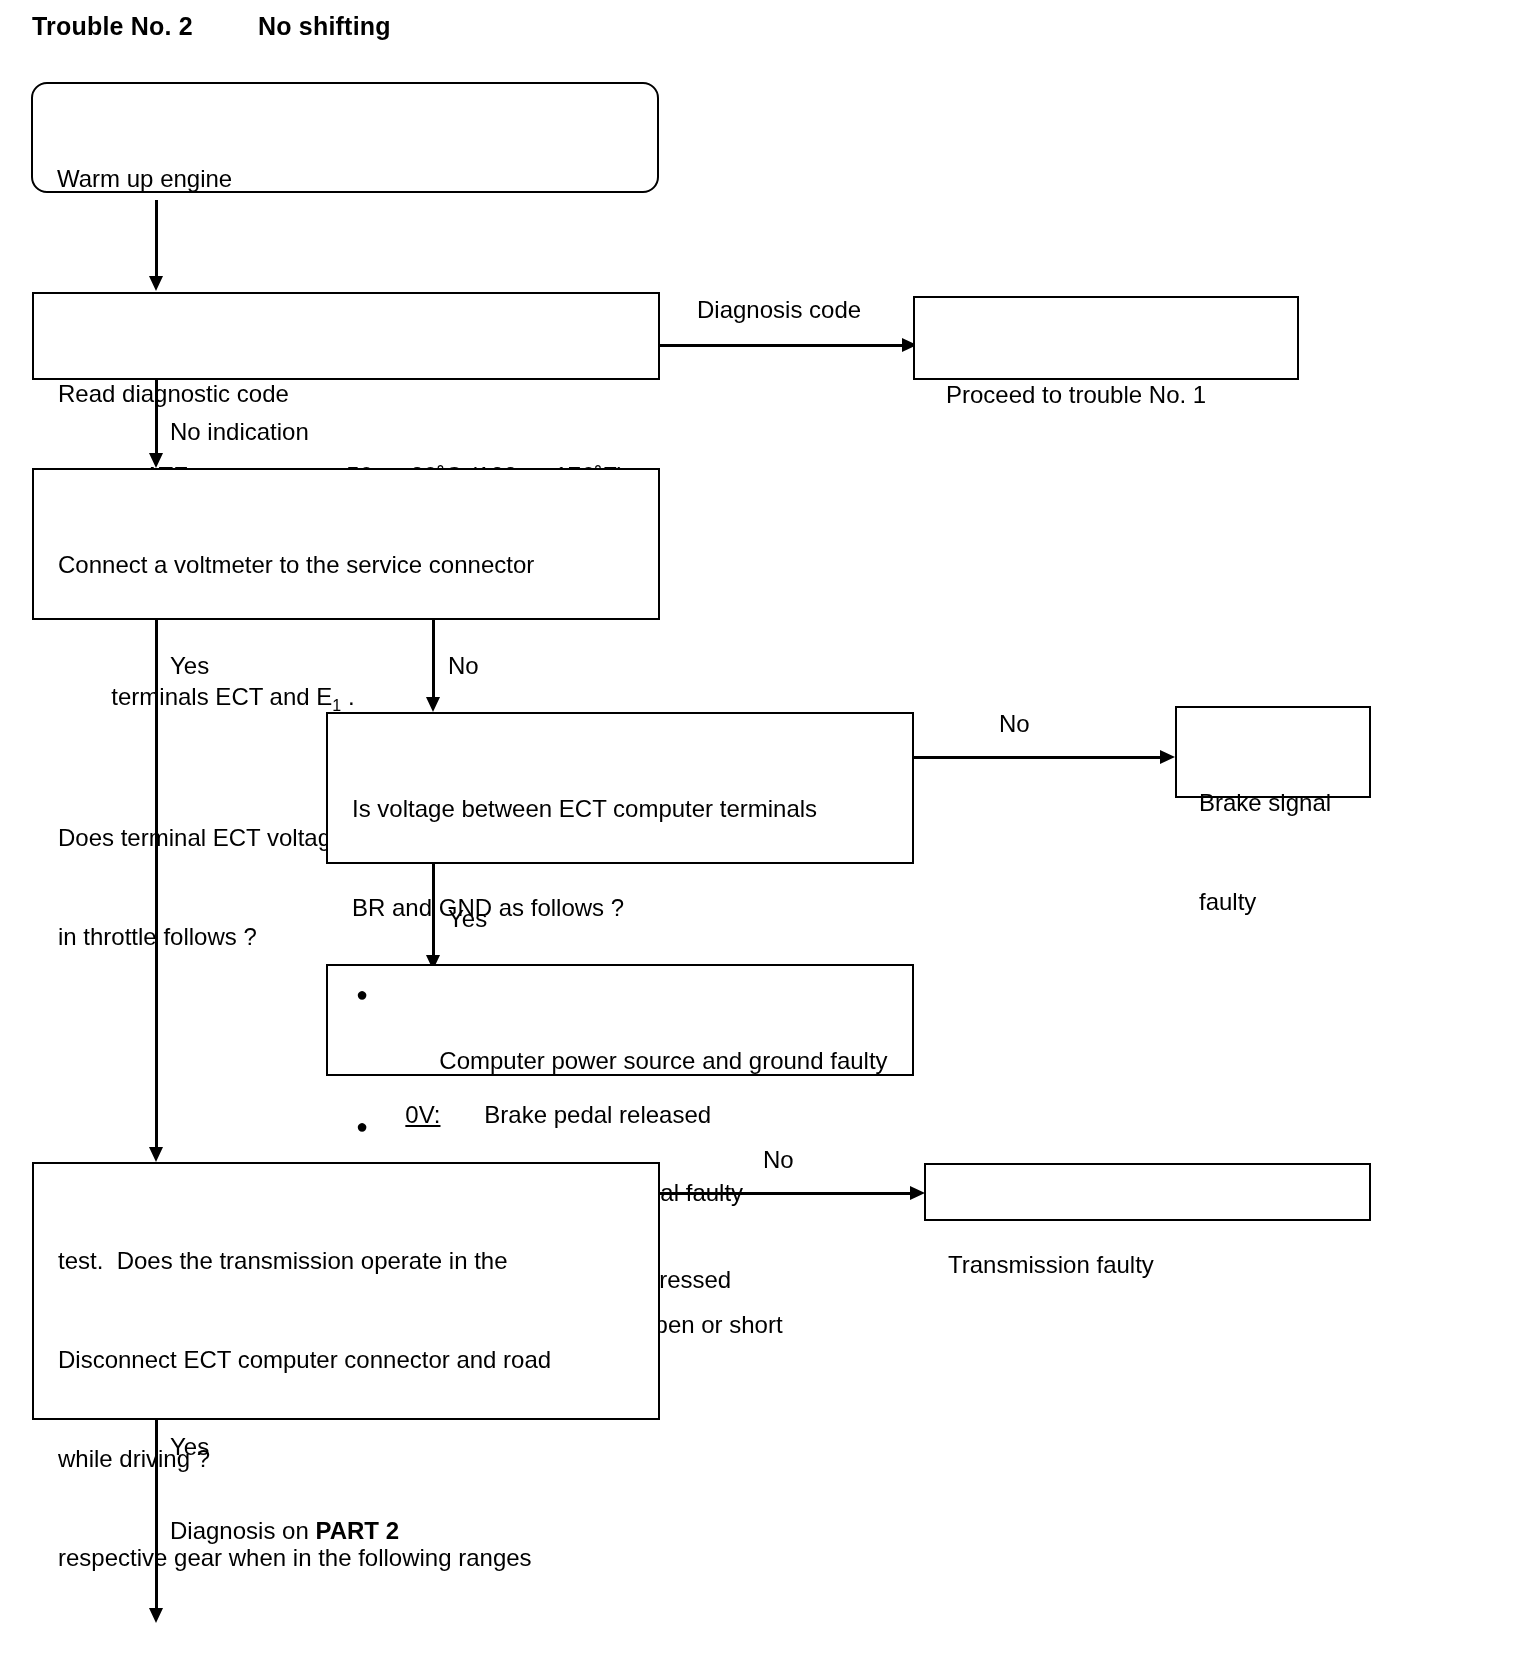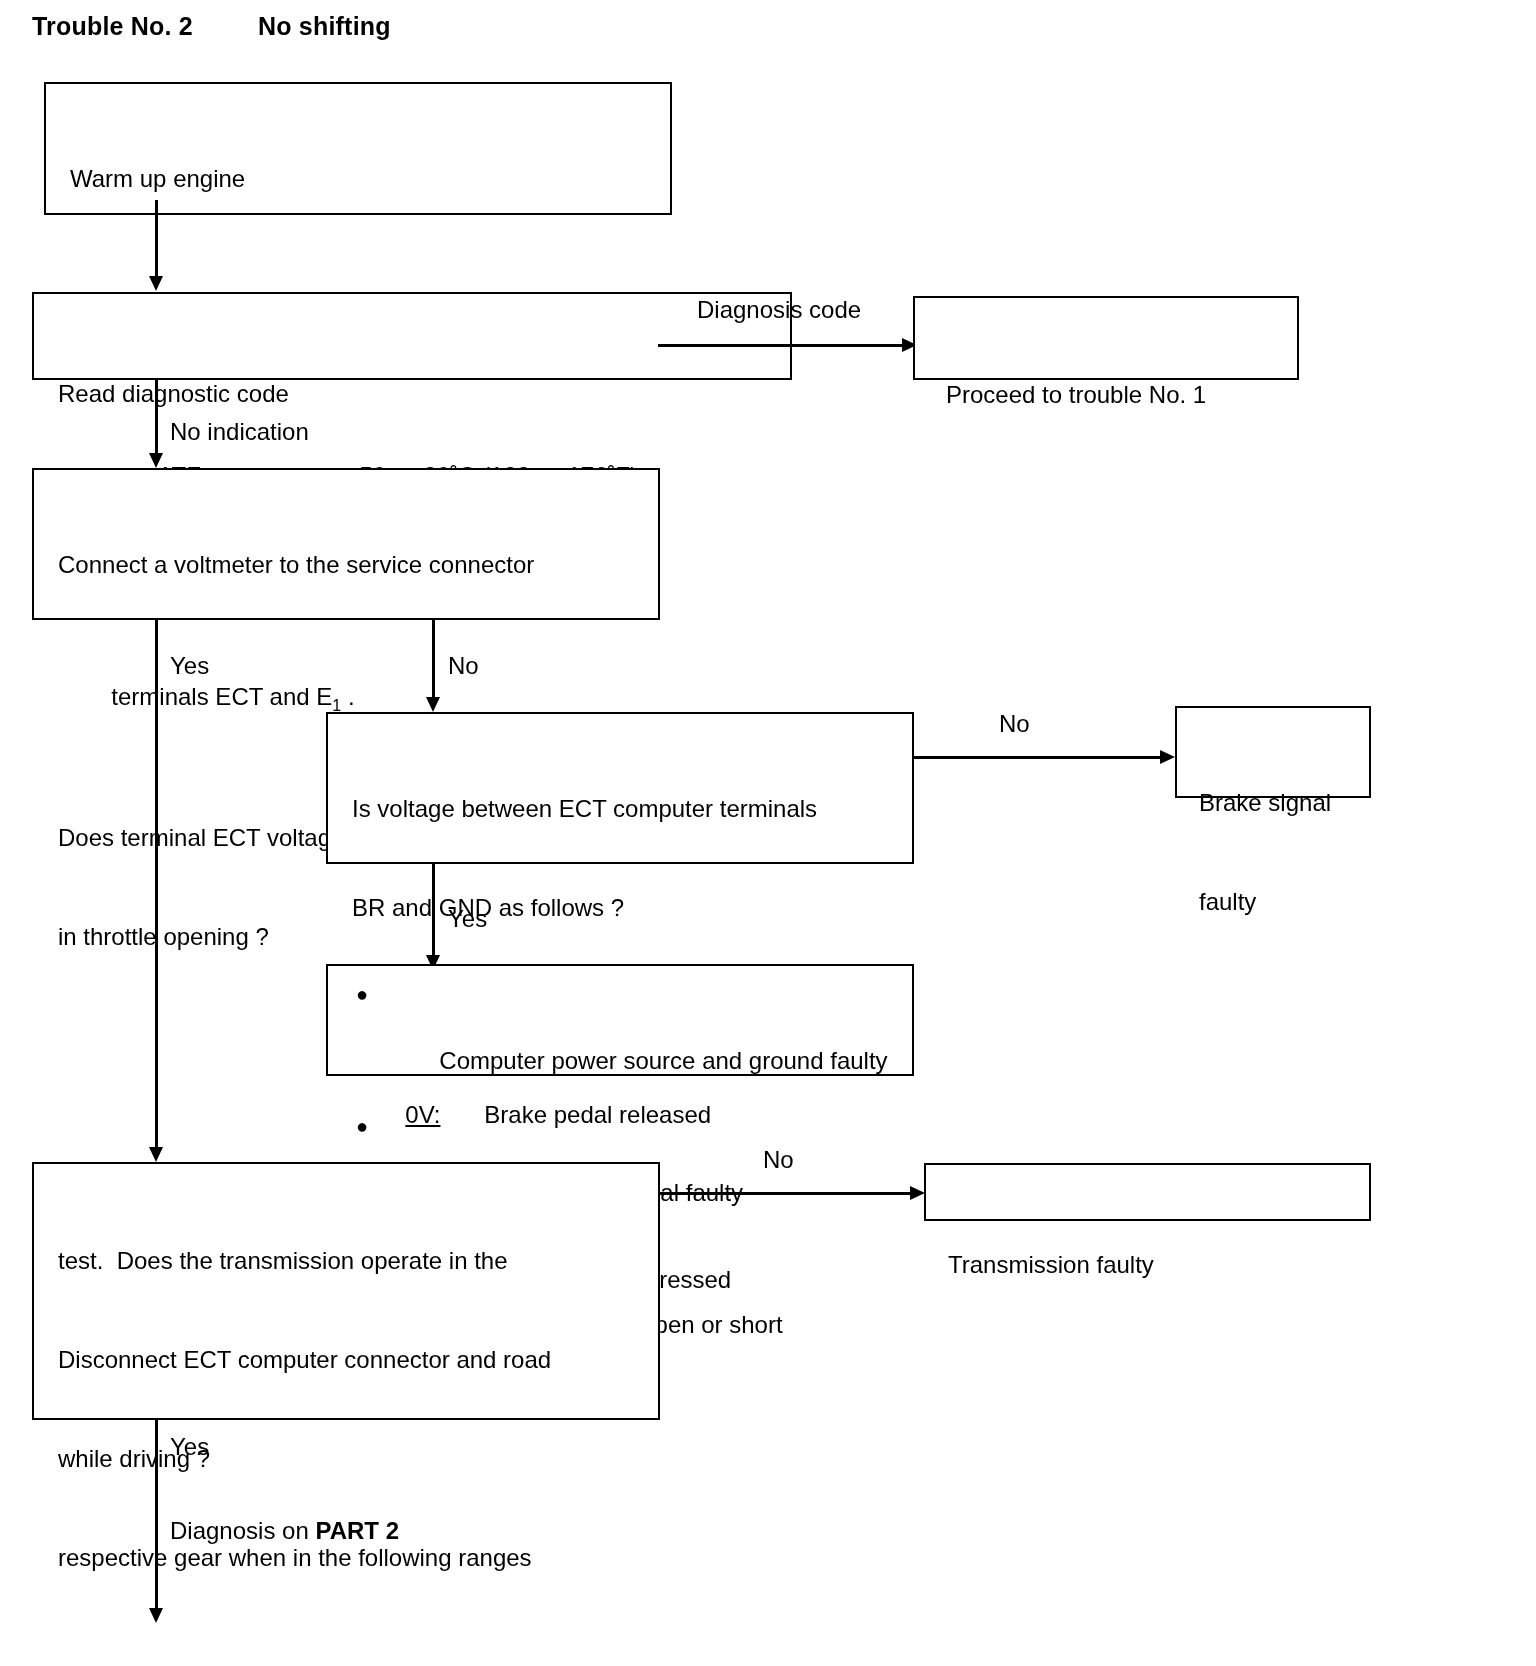--- a/index.html
+++ b/index.html
@@ -109,36 +109,36 @@
   .bold-part { font-weight: bold; }
 </style>
 </head>
 <body>
 
 <div id="page">
 
   <div class="title" style="left:32px; top:12px;">Trouble No. 2</div>
   <div class="title" style="left:258px; top:12px;">No shifting</div>
 
-  <div class="box" style="left:44px; top:82px; width:628px; height:133px;">
+  <div class="box" style="left:31px; top:82px; width:628px; height:111px;border-radius:16px;">
     <div class="box-inner" style="left:24px; top:12px;">
       <div class="row">Warm up engine</div>
       <div class="row">
         <span class="col-a" style="width:34px;"></span><span class="col-a" style="width:202px;">Coolant temp:</span><span class="col-b">80˚C (176˚F)</span>
       </div>
       <div class="row">
         <span class="col-a" style="width:34px;"></span><span class="col-a" style="width:202px;">ATF temp:</span><span class="col-b">50 — 80˚C (122 — 176˚F)</span>
       </div>
     </div>
   </div>
 
   <div class="vline" style="left:155px; top:200px; height:82px;"></div>
   <div class="arrow-down" style="left:149px; top:276px;"></div>
 
-  <div class="box" style="left:32px; top:292px; width:760px; height:88px;">
+  <div class="box" style="left:32px; top:292px; width:628px; height:88px;">
     <div class="box-inner" style="left:24px; top:17px;">
       <div class="row">Read diagnostic code</div>
     </div>
   </div>
 
   <div class="hline" style="left:658px; top:344px; width:250px;"></div>
   <div class="arrow-right" style="left:902px; top:338px;"></div>
   <div class="elabel" style="left:697px; top:296px;">Diagnosis code</div>
 
   <div class="box" style="left:913px; top:296px; width:386px; height:84px;">
@@ -151,21 +151,21 @@
   <div class="arrow-down" style="left:149px; top:453px;"></div>
   <div class="elabel" style="left:170px; top:418px;">No indication</div>
 
   <div class="box" style="left:32px; top:468px; width:628px; height:152px;">
     <div class="box-inner" style="left:24px; top:12px;">
       <div class="row">Connect a voltmeter to the service connector</div>
       <div class="row">
         <span>terminals ECT and E</span><span class="sub">1</span><span> .</span>
       </div>
       <div class="row">Does terminal ECT voltage vary with changes</div>
-      <div class="row">in throttle opening ?</div>
+      <div class="row">in throttle follows ?</div>
     </div>
   </div>
 
   <div class="vline" style="left:155px; top:620px; height:536px;"></div>
   <div class="arrow-down" style="left:149px; top:1147px;"></div>
   <div class="elabel" style="left:170px; top:652px;">Yes</div>
 
   <div class="vline" style="left:432px; top:620px; height:86px;"></div>
   <div class="arrow-down" style="left:426px; top:697px;"></div>
   <div class="elabel" style="left:448px; top:652px;">No</div>

